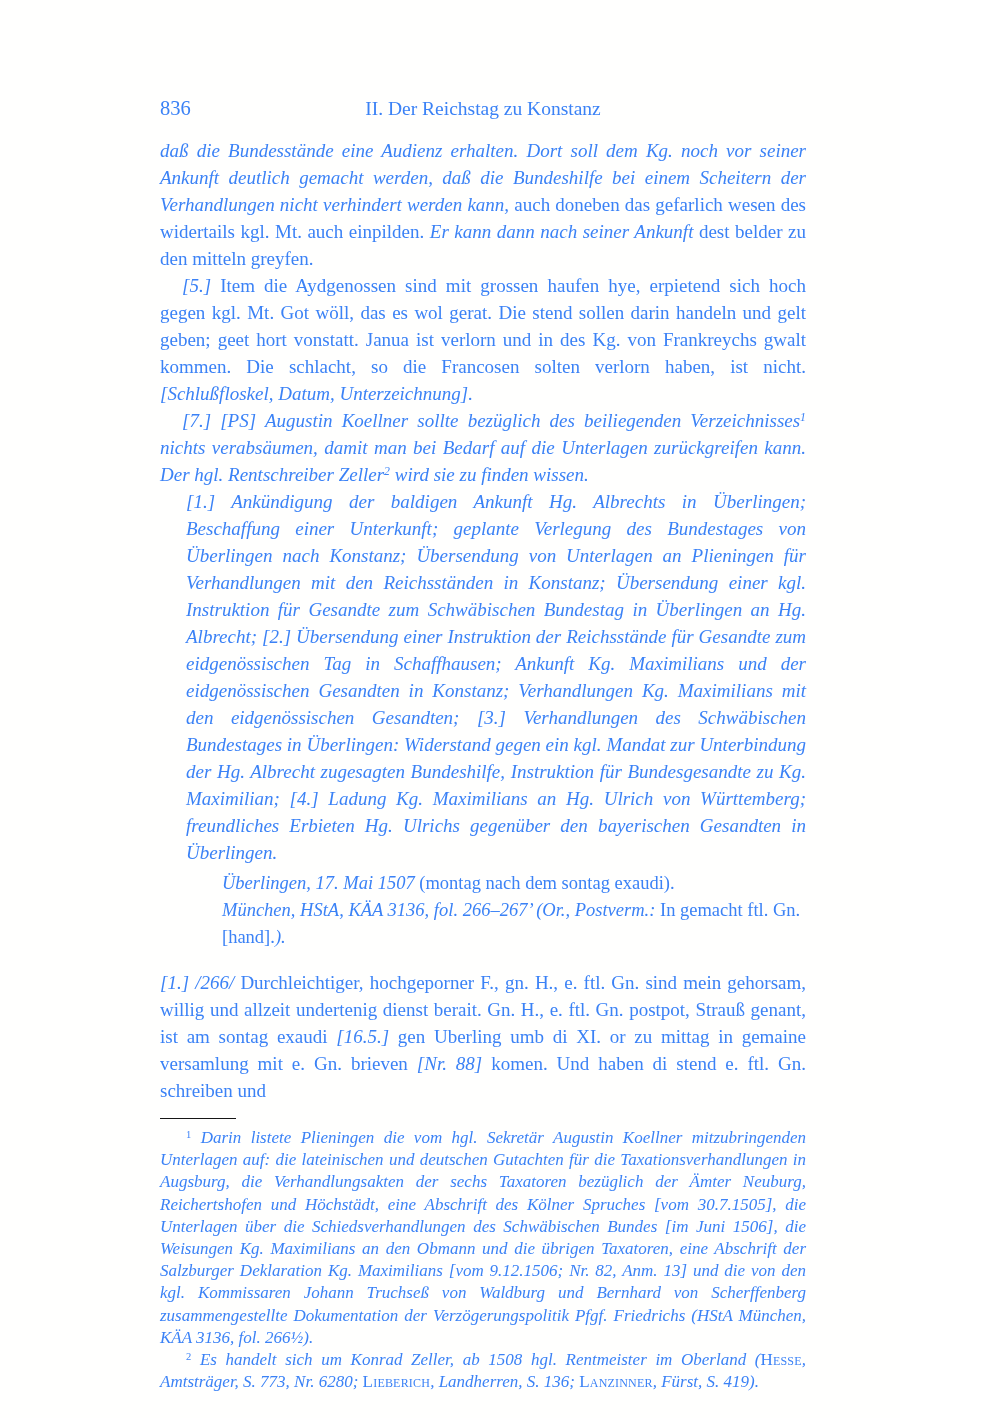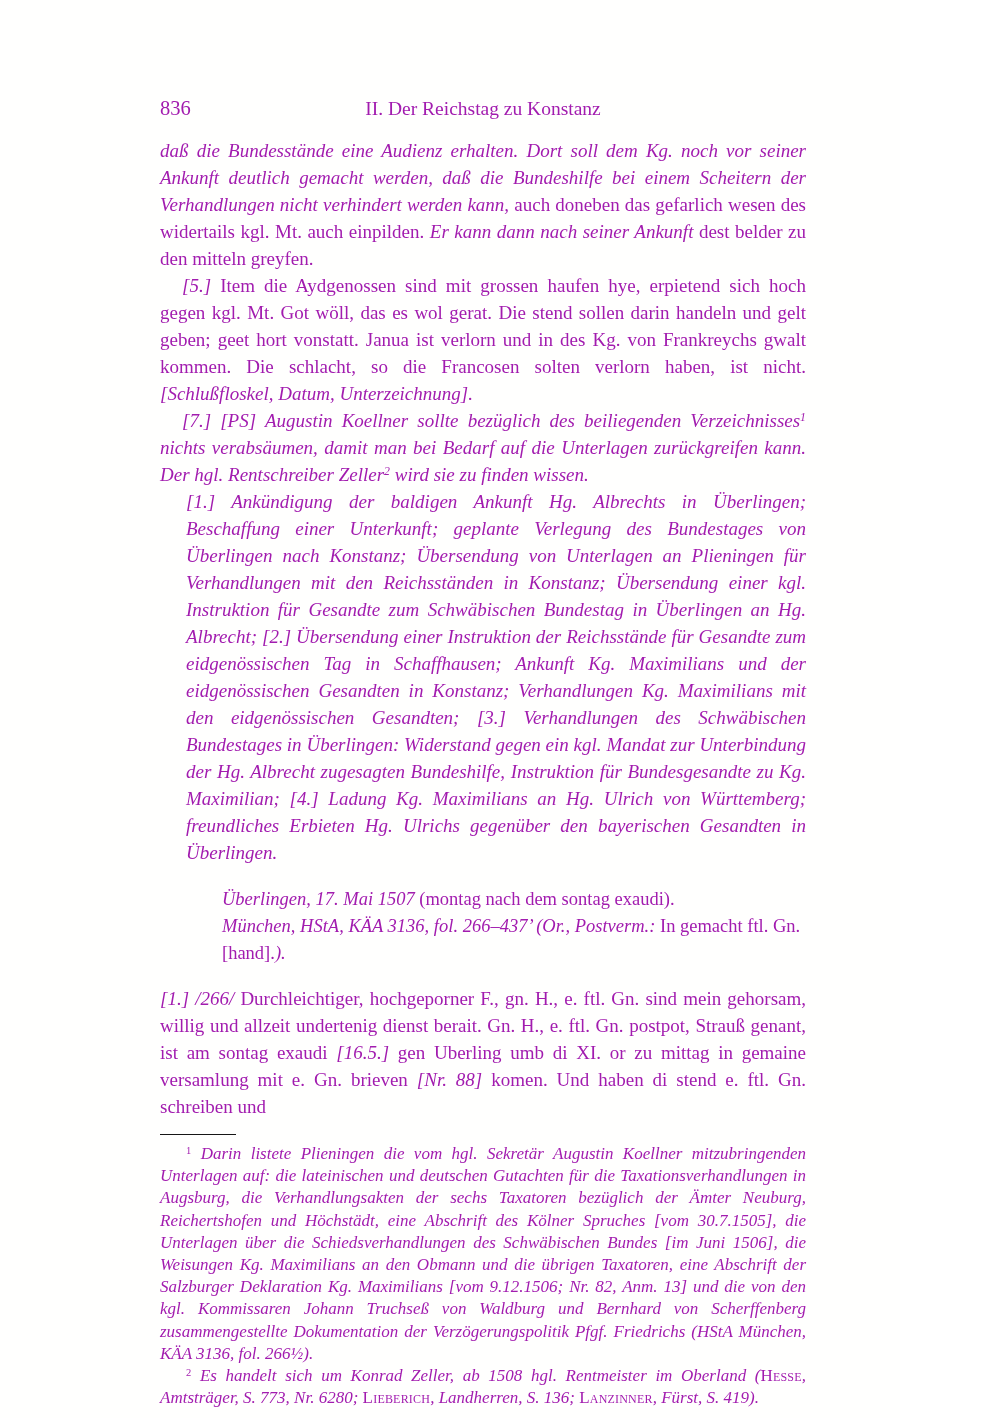--- a/index.html
+++ b/index.html
@@ -3,21 +3,21 @@
 <meta charset="utf-8">
 <style>
   html,body { margin:0; padding:0; background:#ffffff; }
   .page {
     position:relative;
     width:900px; height:1418px;
     background:#fffffe;
     box-sizing:border-box;
     padding:82px 94px 0 160px;
     font-family:"Liberation Serif","DejaVu Serif",serif;
-    color:#a21caf;
+    color:#3b82f6;
     overflow:hidden;
   }
   .runhead {
     display:grid;
     grid-template-columns:1fr auto 1fr;
     align-items:baseline;
     font-size:19.5px;
     line-height:24px;
     margin-bottom:16px;
   }
@@ -33,21 +33,21 @@
     font-weight:700;
     font-size:21.5px;
     line-height:28px;
     margin:30px 0 18px 0;
   }
   .seg-num { width:62px; flex:none; }
   .seg-title { flex:1; }
 
   .summary { margin-left:26px; font-style:italic; }
   .dateline { margin-left:62px; font-size:18.5px; line-height:27px; text-align:left; }
-  .dl-first { margin-top:20px; }
+  .dl-first { margin-top:4px; }
   .body1 { margin-top:18px; }
 
   .fnrule { width:76px; border-top:1.7px solid #161616; margin:14px 0 8px 0; }
   .footnote { font-size:17px; line-height:22.2px; text-indent:26px; }
 
   .seg-i { font-style:italic; }
   .seg-r { font-style:normal; }
   .seg-sup, .seg-supi { font-size:0.62em; vertical-align:0.5em; line-height:0; }
   .seg-supi { font-style:italic; }
   .seg-sc { font-style:normal; font-variant:small-caps; letter-spacing:0.2px; }
@@ -60,19 +60,19 @@
     <span class="pagenum">836</span>
     <span class="runtitle">II. Der Reichstag zu Konstanz</span>
     <span class="spacer"></span>
   </header>
   <main>
       <p class="para"><span class="seg-i">daß die Bundesstände eine Audienz erhalten. Dort soll dem Kg. noch vor seiner Ankunft deutlich gemacht werden, daß die Bundeshilfe bei einem Scheitern der Verhandlungen nicht verhindert werden kann,</span><span class="seg-r"> auch doneben das gefarlich wesen des widertails kgl. Mt. auch einpilden. </span><span class="seg-i">Er kann dann nach seiner Ankunft</span><span class="seg-r"> dest belder zu den mitteln greyfen.</span></p>
       <p class="para ind"><span class="seg-i">[5.]</span><span class="seg-r"> Item die Aydgenossen sind mit grossen haufen hye, erpietend sich hoch gegen kgl. Mt. Got wöll, das es wol gerat. Die stend sollen darin handeln und gelt geben; geet hort vonstatt. Janua ist verlorn und in des Kg. von Frankreychs gwalt kommen. Die schlacht, so die Francosen solten verlorn haben, ist nicht. </span><span class="seg-i">[Schlußfloskel, Datum, Unterzeichnung].</span></p>
       <p class="para ind"><span class="seg-i">[7.] [PS] Augustin Koellner sollte bezüglich des beiliegenden Verzeichnisses</span><span class="seg-supi">1</span><span class="seg-i"> nichts verabsäumen, damit man bei Bedarf auf die Unterlagen zurückgreifen kann. Der hgl. Rentschreiber Zeller</span><span class="seg-supi">2</span><span class="seg-i"> wird sie zu finden wissen.</span></p>
       <p class="summary"><span class="seg-i">[1.] Ankündigung der baldigen Ankunft Hg. Albrechts in Überlingen; Beschaffung einer Unterkunft; geplante Verlegung des Bundestages von Überlingen nach Konstanz; Übersendung von Unterlagen an Plieningen für Verhandlungen mit den Reichsständen in Konstanz; Übersendung einer kgl. Instruktion für Gesandte zum Schwäbischen Bundestag in Überlingen an Hg. Albrecht; [2.] Übersendung einer Instruktion der Reichsstände für Gesandte zum eidgenössischen Tag in Schaffhausen; Ankunft Kg. Maximilians und der eidgenössischen Gesandten in Konstanz; Verhandlungen Kg. Maximilians mit den eidgenössischen Gesandten; [3.] Verhandlungen des Schwäbischen Bundestages in Überlingen: Widerstand gegen ein kgl. Mandat zur Unterbindung der Hg. Albrecht zugesagten Bundeshilfe, Instruktion für Bundesgesandte zu Kg. Maximilian; [4.] Ladung Kg. Maximilians an Hg. Ulrich von Württemberg; freundliches Erbieten Hg. Ulrichs gegenüber den bayerischen Gesandten in Überlingen.</span></p>
       <p class="dateline dl-first"><span class="seg-i">Überlingen, 17. Mai 1507</span><span class="seg-r"> (montag nach dem sontag exaudi).</span></p>
-      <p class="dateline"><span class="seg-i">München, HStA, KÄA 3136, fol. 266–437’ (Or., Postverm.: </span><span class="seg-r">In gemacht ftl. Gn. [hand].</span><span class="seg-i">).</span></p>
+      <p class="dateline"><span class="seg-i">München, HStA, KÄA 3136, fol. 266–267’ (Or., Postverm.: </span><span class="seg-r">In gemacht ftl. Gn. [hand].</span><span class="seg-i">).</span></p>
       <p class="body1"><span class="seg-i">[1.] </span><span class="seg-i">/266/</span><span class="seg-r"> Durchleichtiger, hochgeporner F., gn. H., e. ftl. Gn. sind mein gehorsam, willig und allzeit undertenig dienst berait. Gn. H., e. ftl. Gn. postpot, Strauß genant, ist am sontag exaudi </span><span class="seg-i">[16.5.]</span><span class="seg-r"> gen Uberling umb di XI. or zu mittag in gemaine versamlung mit e. Gn. brieven </span><span class="seg-i">[Nr. 88]</span><span class="seg-r"> komen. Und haben di stend e. ftl. Gn. schreiben und</span></p>
       <div class="fnrule"></div>
       <p class="footnote"><span class="seg-sup">1</span><span class="seg-i"> Darin listete Plieningen die vom hgl. Sekretär Augustin Koellner mitzubringenden Unterlagen auf: die lateinischen und deutschen Gutachten für die Taxationsverhandlungen in Augsburg, die Verhandlungsakten der sechs Taxatoren bezüglich der Ämter Neuburg, Reichertshofen und Höchstädt, eine Abschrift des Kölner Spruches [vom 30.7.1505], die Unterlagen über die Schiedsverhandlungen des Schwäbischen Bundes [im Juni 1506], die Weisungen Kg. Maximilians an den Obmann und die übrigen Taxatoren, eine Abschrift der Salzburger Deklaration Kg. Maximilians [vom 9.12.1506; Nr. 82, Anm. 13] und die von den kgl. Kommissaren Johann Truchseß von Waldburg und Bernhard von Scherffenberg zusammengestellte Dokumentation der Verzögerungspolitik Pfgf. Friedrichs (HStA München, KÄA 3136, fol. 266½).</span></p>
       <p class="footnote"><span class="seg-sup">2</span><span class="seg-i"> Es handelt sich um Konrad Zeller, ab 1508 hgl. Rentmeister im Oberland (</span><span class="seg-sc">Hesse</span><span class="seg-i">, Amtsträger, S. 773, Nr. 6280; </span><span class="seg-sc">Lieberich</span><span class="seg-i">, Landherren, S. 136; </span><span class="seg-sc">Lanzinner</span><span class="seg-i">, Fürst, S. 419).</span></p>
     </main>
 </div>
 
 </body></html>

